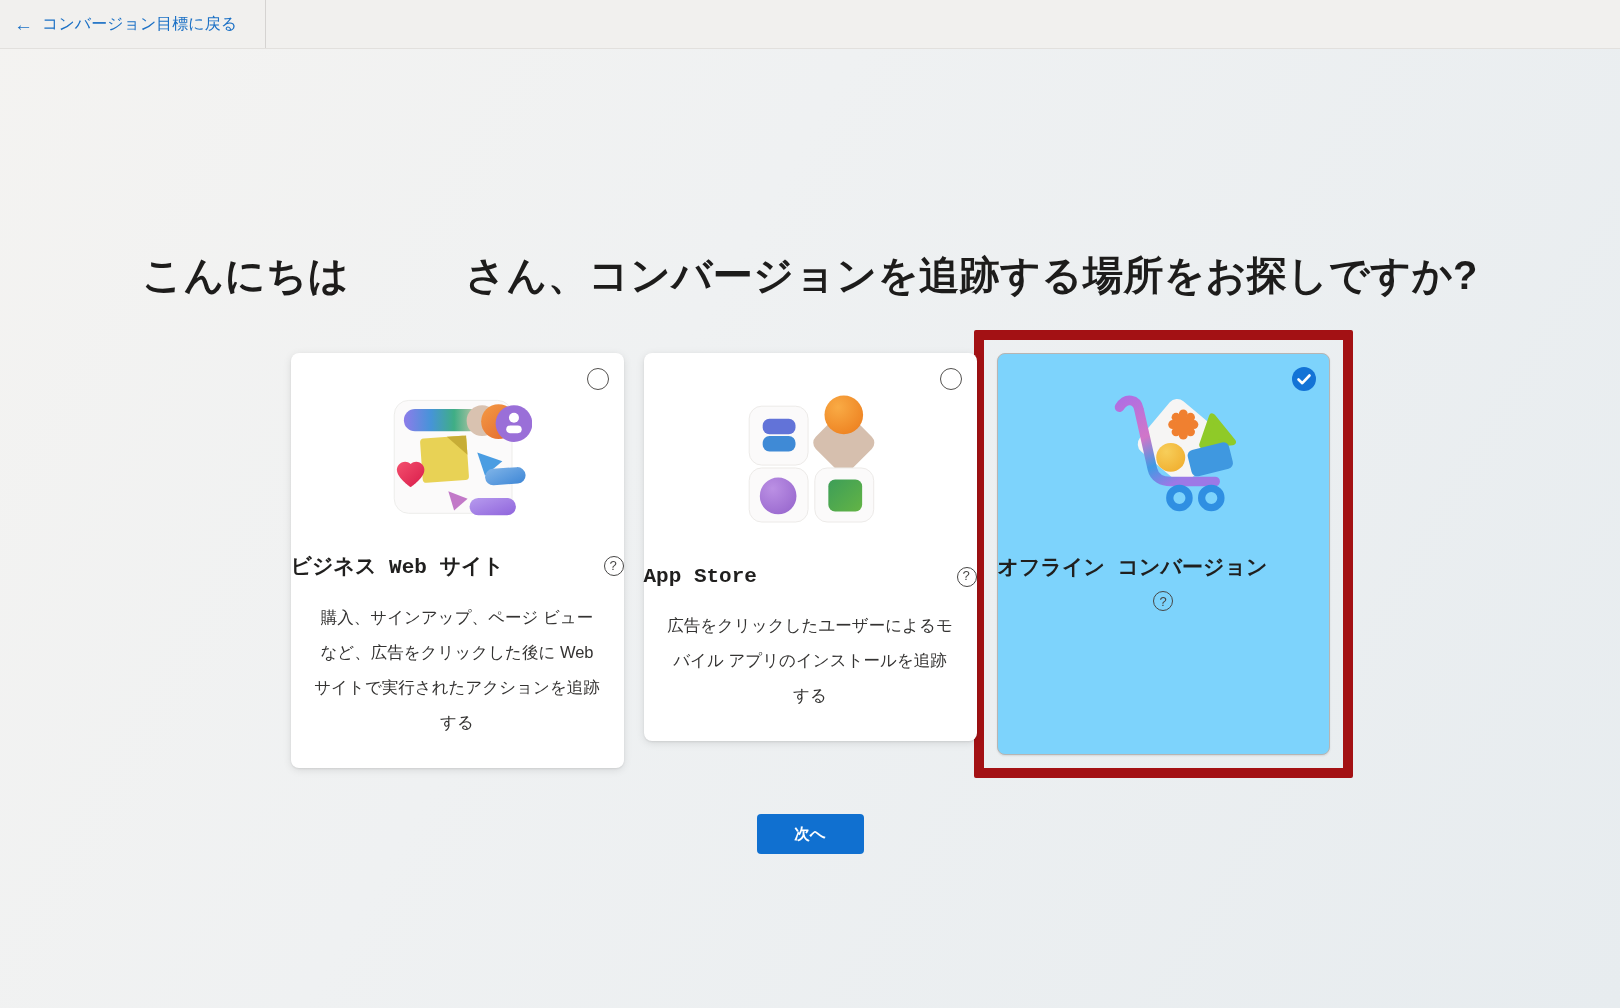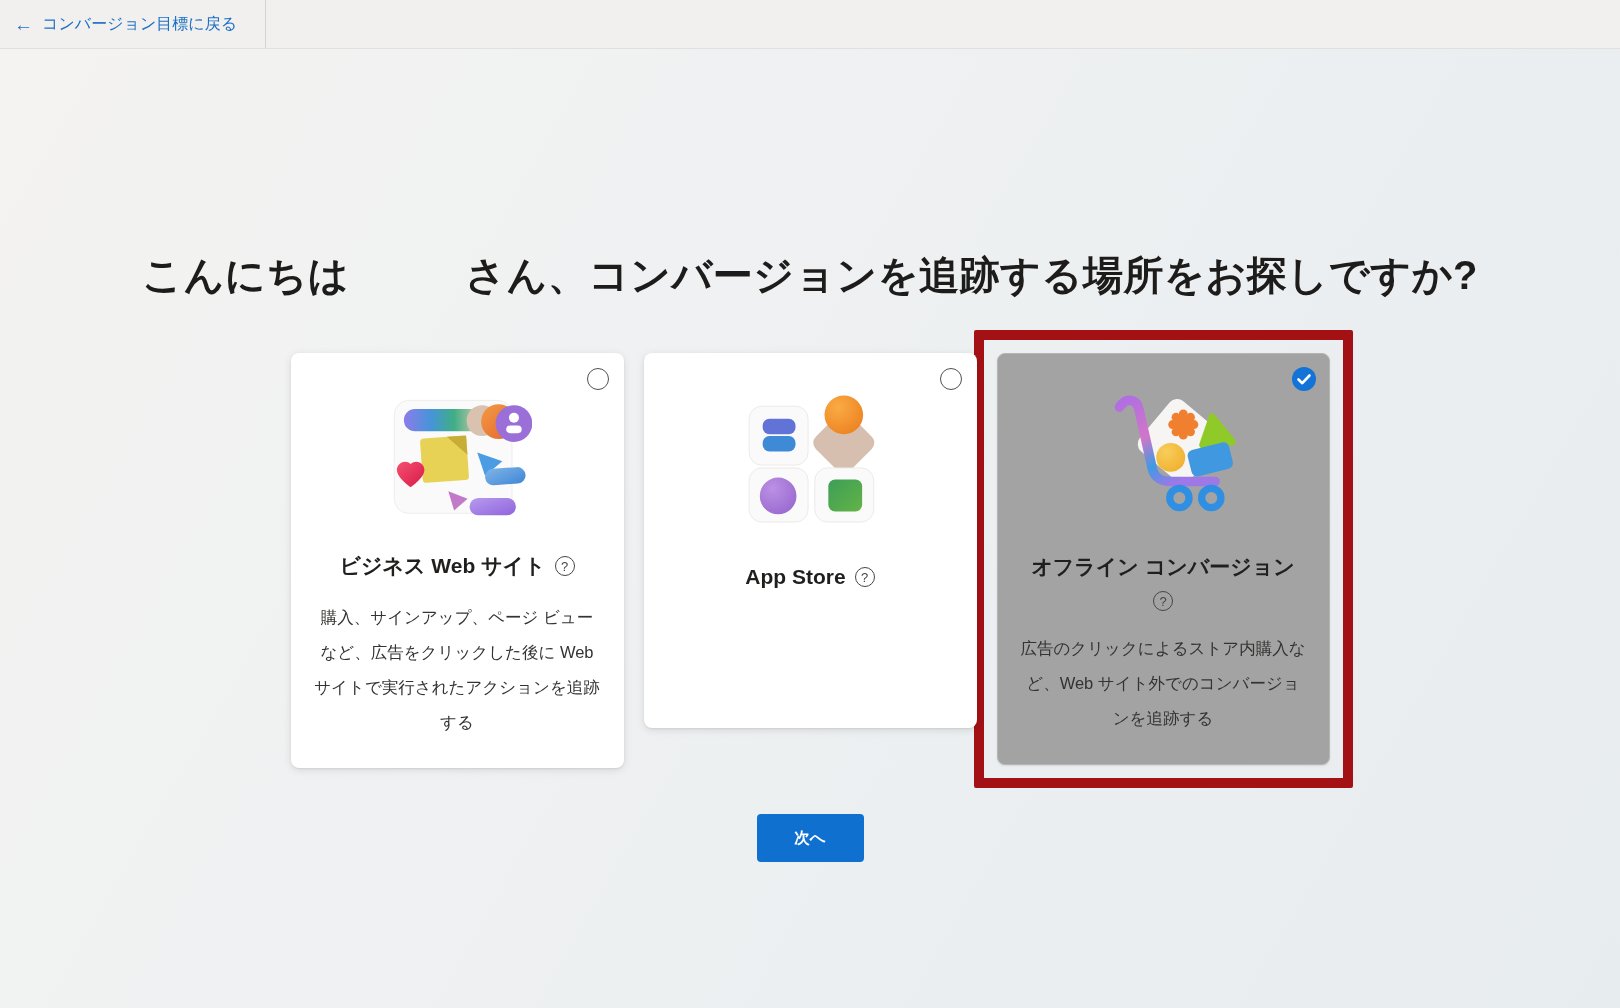--- a/index.html
+++ b/index.html
@@ -22,39 +22,39 @@
   .subtitle { margin-top:16px; font-size:17px; color:#272625; }
 
   
   .cards { display:flex; justify-content:center; align-items:flex-start;
     gap:20px; margin-top:50px; }
   .card { width:333px; min-height:375px; background:#fff; border-radius:8px;
     position:relative; cursor:pointer;
     box-shadow:0 1px 2px rgba(0,0,0,.08), 0 2px 8px rgba(0,0,0,.10); }
   .card-icon { margin:30px auto 0; width:150px; height:140px; }
   .card-title { margin-top:25px; font-size:21px; font-weight:700; color:#201f1e;
-    display:flex; align-items:center; justify-content:center; gap:9px; }
+    display:flex; align-items:center; justify-content:space-between; gap:9px;font-family:Liberation Mono, monospace; }
   .card.c2 .card-title { margin-top:38px; font-weight:700; }
   .help-badge { width:20px; height:20px; border:1.4px solid #474645; border-radius:50%;
     font-size:13px; font-weight:400; color:#474645; display:inline-flex;
     align-items:center; justify-content:center; cursor:pointer; }
   .help-row { margin-top:10px; display:flex; justify-content:center; }
   .card-desc { margin:20px 22px 28px; font-size:16.5px; line-height:35px; color:#343332; }
 
   .radio { position:absolute; top:15px; right:15px; width:22px; height:22px;
     border:1.6px solid #53514f; border-radius:50%; background:transparent; cursor:pointer; }
   .check { position:absolute; top:13px; right:13px; width:24px; height:24px; cursor:pointer; }
 
   
   .annotation { border:10px solid #a31114; padding:13px; margin:-23px; border-radius:2px; }
-  .card.selected { background:#a3a3a3; min-height:402px;
+  .card.selected { background:#7dd3fc; min-height:402px;
     border:1px solid #b7b5b3; box-shadow:0 1px 2px rgba(0,0,0,.10); }
 
   
-  .next-btn { display:block; margin:46px auto 0; width:107px; height:48px;
+  .next-btn { display:block; margin:46px auto 0; width:107px; height:40px;
     background:#1070d0; border:none; border-radius:4px; color:#fff;
     font-size:15.5px; font-weight:700; cursor:pointer;
     font-family:"Liberation Sans","DejaVu Sans",sans-serif; }
 </style>
 </head>
 <body>
 
 <div class="topbar">
   <a class="back-link">
     <span class="back-arrow">←</span>
@@ -147,20 +147,21 @@
         <circle cx="110" cy="33" r="20" fill="url(#orangeBall)"></circle>
         <rect x="12" y="88" width="61" height="56" rx="13" fill="#fbfafa" stroke="#ebe9e7"></rect>
         <circle cx="42" cy="117" r="19" fill="url(#purpleBall)"></circle>
         <rect x="80" y="88" width="61" height="56" rx="13" fill="#fbfafa" stroke="#ebe9e7"></rect>
         <rect x="94" y="100" width="35" height="33" rx="7" fill="url(#greenSq)"></rect>
       </svg>
       <div class="card-title">
         <span>App Store</span>
         <span class="help-badge">?</span>
       </div>
+      <div class="card-desc">広告をクリックしたユーザーによるモバイル アプリのインストールを追跡する</div>
     </div>
 
     <div class="annotation">
       <div class="card selected">
         <svg class="check" viewBox="0 0 24 24">
           <circle cx="12" cy="12" r="12" fill="#1373d6"></circle>
           <path d="M 6.5 12.5 L 10.3 16.2 L 17.5 8.5" fill="none" stroke="#fff" stroke-width="2.6" stroke-linecap="round" stroke-linejoin="round"></path>
         </svg>
         <svg class="card-icon" viewBox="0 0 150 145">
           <defs>
@@ -197,19 +198,18 @@
           <path d="M 30 24 C 37 13 48 16 50 26 L 64 88 C 66 97 74 101 83 101 L 129 101" fill="none" stroke="url(#cartG)" stroke-width="10" stroke-linecap="round"></path>
           <circle cx="92" cy="118" r="10" fill="none" stroke="#2f8fe2" stroke-width="7.5"></circle>
           <circle cx="125" cy="118" r="10" fill="none" stroke="#2f8fe2" stroke-width="7.5"></circle>
         </svg>
         <div class="card-title">
           <span>オフライン コンバージョン</span>
         </div>
         <div class="help-row">
           <span class="help-badge">?</span>
         </div>
-        <div class="card-desc">広告のクリックによるストア内購入など、Web サイト外でのコンバージョンを追跡する</div>
       </div>
     </div>
   </div>
 
   <button class="next-btn">次へ</button>
 </div>
 
 </body></html>

